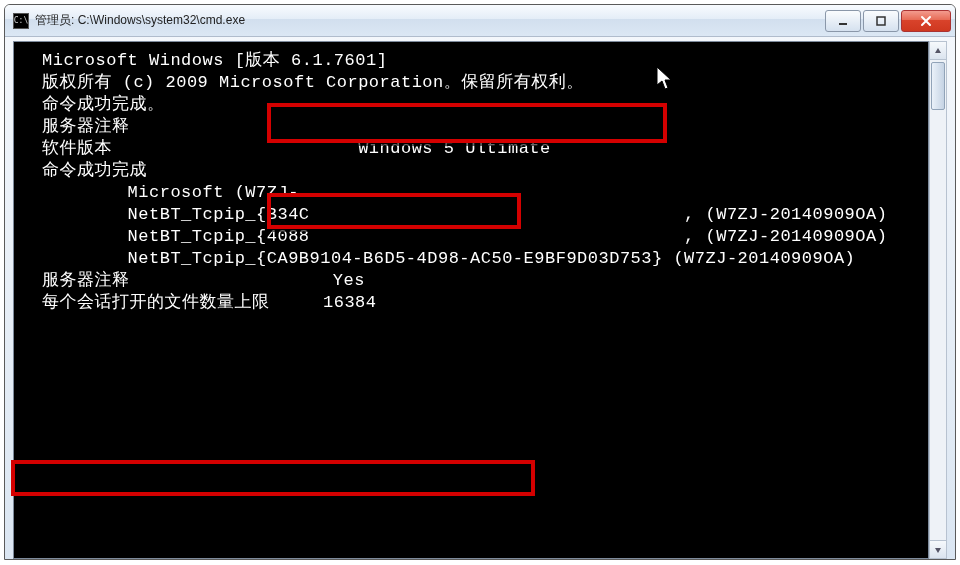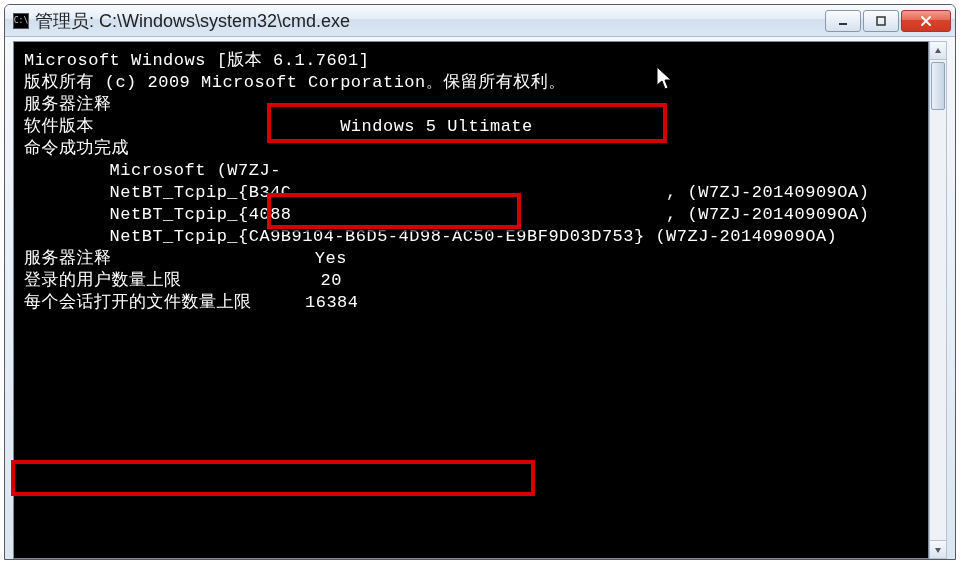--- a/index.html
+++ b/index.html
@@ -23,21 +23,21 @@
     .app-icon {
       width: 16px; height: 16px;
       background: #000;
       border: 1px solid #555;
       margin-right: 6px;
       display: flex; align-items: center; justify-content: center;
       font-size: 8px; color: #ccc; font-family: monospace;
     }
     .title-text {
       flex: 1;
-      font-size: 18px;
+      font-size: 12px;
       color: #222;
       font-family: "Microsoft YaHei", "SimSun", sans-serif;
     }
     .win-controls { display: flex; gap: 0; }
     .winbtn {
       width: 36px; height: 22px;
       border: 1px solid #8a97a9;
       border-radius: 3px;
       margin-left: 2px;
       display: flex; align-items: center; justify-content: center;
@@ -48,21 +48,21 @@
       width: 50px;
       background: linear-gradient(to bottom, #f39b8e 0%, #e76a55 45%, #d9432b 46%, #cf3820 100%);
       border-color: #a33;
     }
     .winbtn svg { display: block; }
     .client {
       background: #000;
       position: absolute;
       top: 36px; left: 8px; right: 26px; bottom: 0;
       border: 1px solid #7e8b9c;
-      padding: 8px 10px;
+      padding: 8px 28px;
       overflow: hidden;
     }
     .console-line {
       font-family: "SimSun", "NSimSun", "Courier New", monospace;
       font-size: 17px;
       line-height: 22px;
       color: #fff;
       white-space: pre;
       letter-spacing: 0.5px;
     }
@@ -123,34 +123,34 @@
             <path d="M3 2 L11 10 M11 2 L3 10" stroke="#fff" stroke-width="2" stroke-linecap="round"></path>
           </svg>
       </div>
     </div>
   </div>
 
   <div class="client">
     <div class="console-line">Microsoft Windows [版本 6.1.7601]</div>
     <div class="console-line">版权所有 (c) 2009 Microsoft Corporation。保留所有权利。</div>
     <div class="console-line"></div>
+    <div class="console-line">命令成功完成。</div>
     <div class="console-line"></div>
     <div class="console-line"></div>
     <div class="console-line">服务器注释</div>
     <div class="console-line"></div>
     <div class="console-line">软件版本                       Windows 5 Ultimate</div>
     <div class="console-line">命令成功完成</div>
     <div class="console-line">        Microsoft (W7ZJ-</div>
     <div class="console-line">        NetBT_Tcpip_{B34C                                   , (W7ZJ-20140909OA)</div>
     <div class="console-line">        NetBT_Tcpip_{4088                                   , (W7ZJ-20140909OA)</div>
     <div class="console-line">        NetBT_Tcpip_{CA9B9104-B6D5-4D98-AC50-E9BF9D03D753} (W7ZJ-20140909OA)</div>
     <div class="console-line"></div>
     <div class="console-line"></div>
     <div class="console-line">服务器注释                   Yes</div>
-    <div class="console-line">登录的用户数量上限             20</div>
     <div class="console-line">每个会话打开的文件数量上限     16384</div>
   </div>
 
   <div class="scrollbar">
     <div class="sb-btn">
       <svg width="8" height="8" viewBox="0 0 8 8">
           <path d="M4 1 L7 6 L1 6 Z" fill="#556"></path>
         </svg>
     </div>
     <div class="sb-track">

